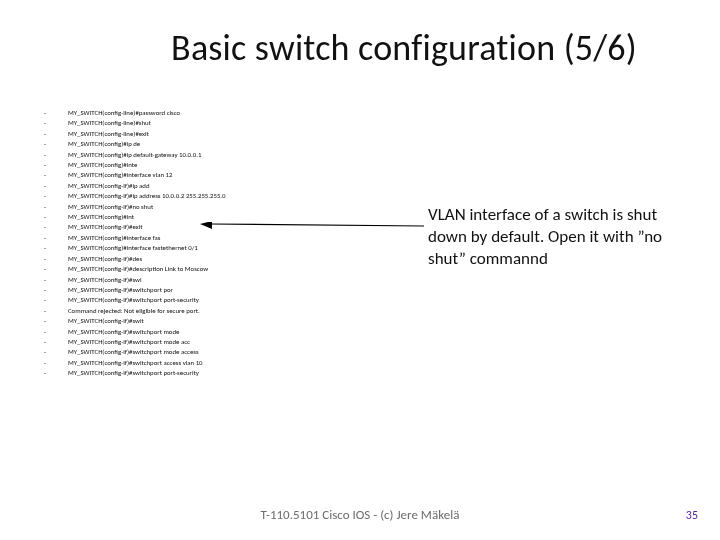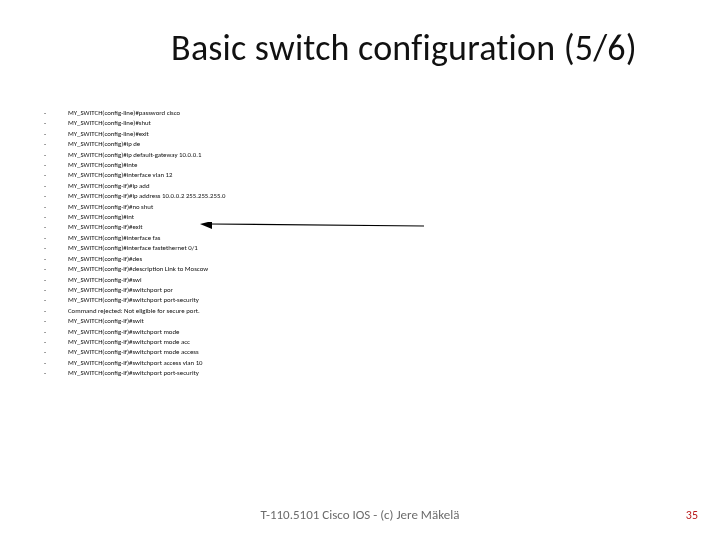--- a/index.html
+++ b/index.html
@@ -78,21 +78,21 @@
     width: 720px;
     text-align: center;
     font-size: 13px;
     color: #6b6b6b;
   }
   .footer-right {
     position: absolute;
     bottom: 18px;
     right: 22px;
     font-size: 12px;
-    color: #b91c1c;
+    color: #4c1d95;
   }
 </style>
 </head>
 <body>
 
 <div class="slide">
 
   <div class="title">Basic switch configuration (5/6)</div>
 
   <ul class="config-list" id="config-list">
@@ -122,17 +122,18 @@
       <li>MY_SWITCH(config-if)#switchport mode access</li>
       <li>MY_SWITCH(config-if)#switchport access vlan 10</li>
       <li>MY_SWITCH(config-if)#switchport port-security</li>
     </ul>
 
   <svg class="arrow" viewBox="0 0 228 20">
     <line x1="10" y1="2" x2="224" y2="4" stroke="#000" stroke-width="1.2"></line>
     <polygon points="0,0 12,-3 12,5" transform="translate(0,2)" fill="#000"></polygon>
   </svg>
 
+  <div class="annotation">VLAN interface of a switch is shut down by default. Open it with ”no shut” commannd</div>
 
   <div class="footer-center">T-110.5101 Cisco IOS - (c) Jere Mäkelä</div>
   <div class="footer-right">35</div>
 
 </div>
 
 </body></html>

